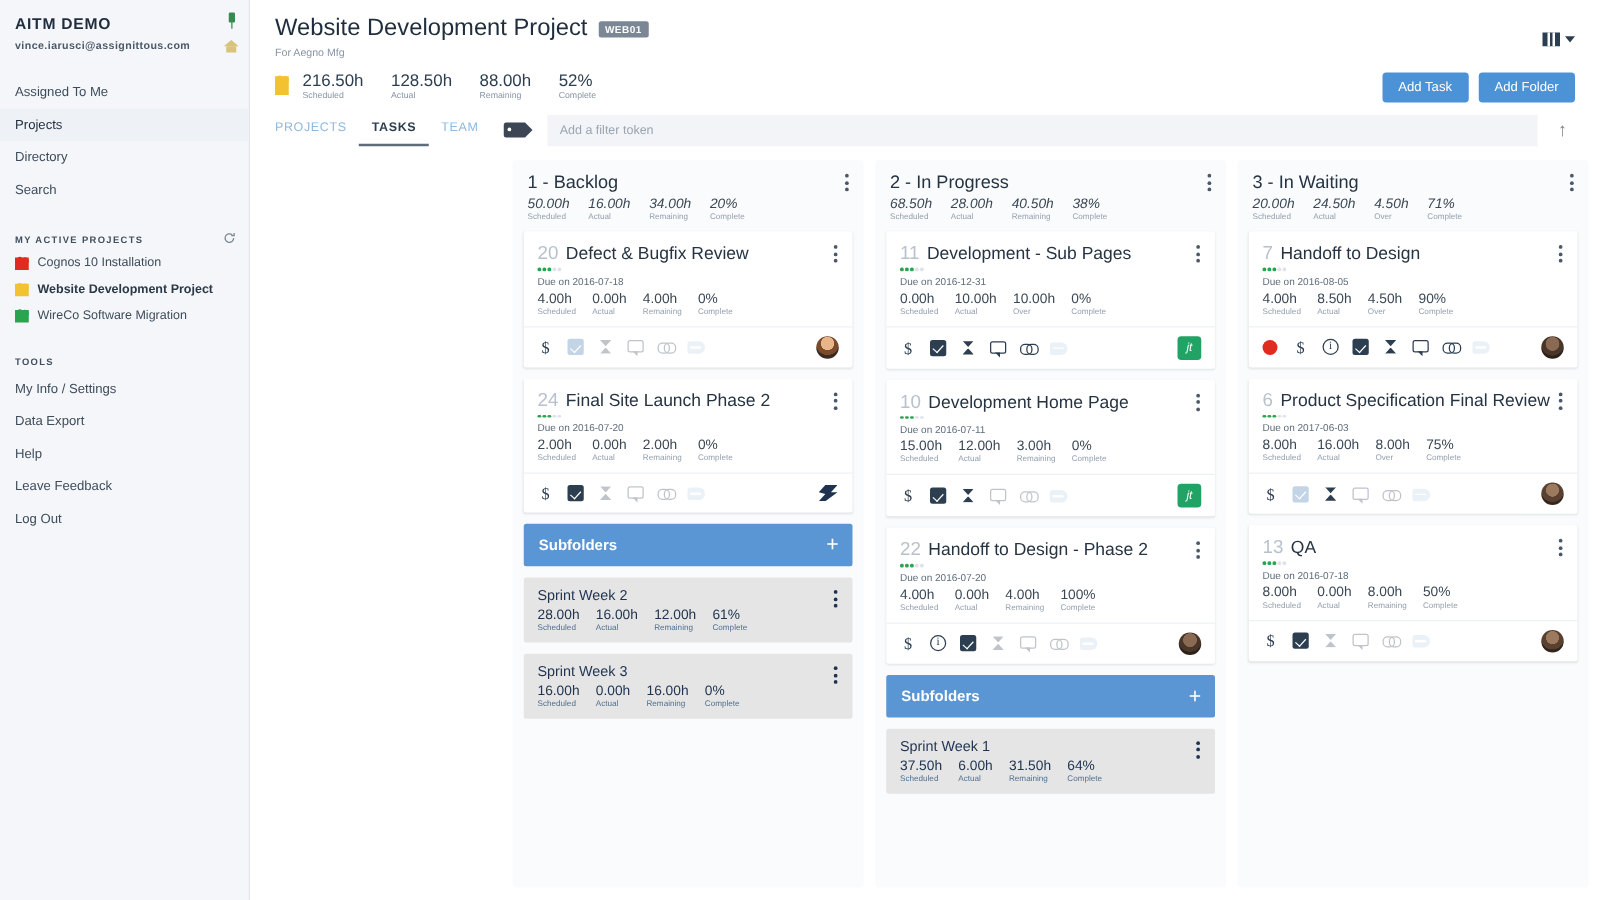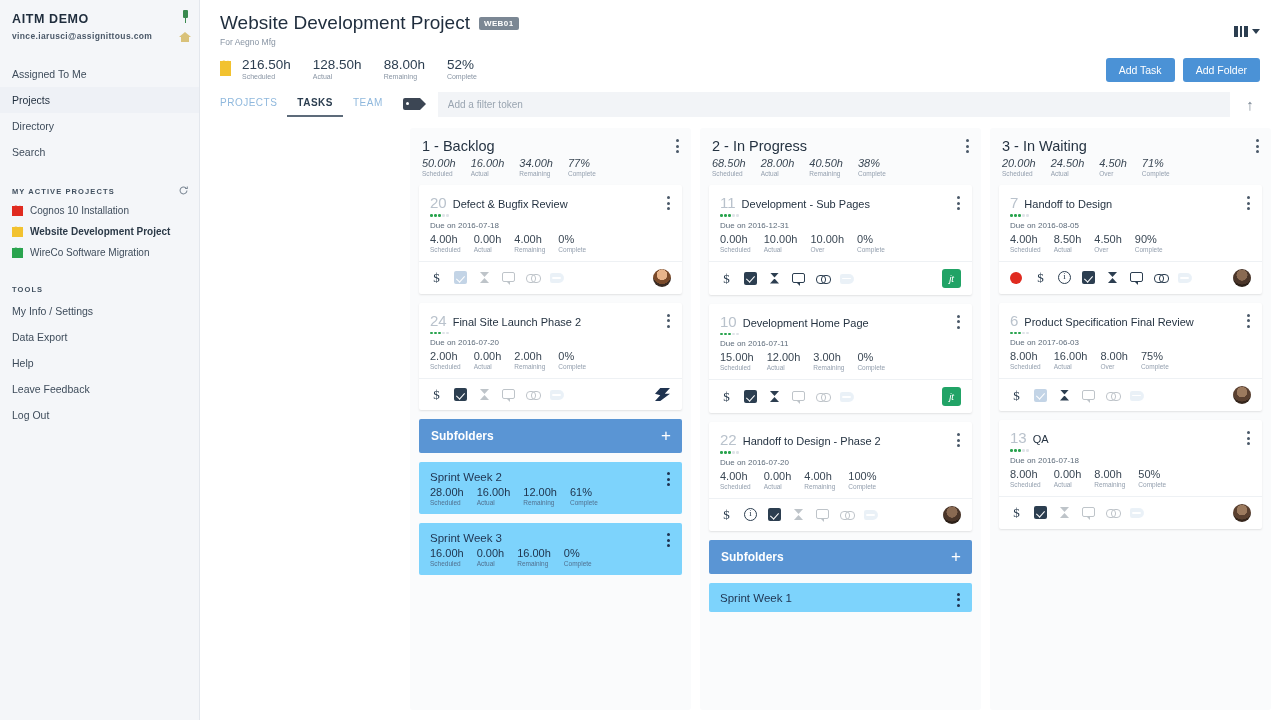--- a/index.html
+++ b/index.html
@@ -97,21 +97,21 @@
   .col-stat { margin-right:15px; }
   .col-stat .v { font-size:11px; color:#3a4754; line-height:13px;font-style:italic; }
   .col-stat .l { font-size:6.5px; color:#939fae; }
   .kebab { position:absolute; right:11px; top:11px; width:4px; cursor:pointer; }
   .kebab i { display:block; width:3px;height:3px;border-radius:50%;background:#4a5868; margin-bottom:2.5px;}
 
   .card { background:#fff; margin:0 9px 9px 9px; border-radius:2px; box-shadow:0 1px 2px rgba(0,0,0,.10); }
   .card-body { padding:9px 11px 8px 11px; position:relative; }
   .card-titleline { display:flex; align-items:baseline; gap:6px; }
   .card-num { font-size:15px; color:#b9c2cc; }
-  .card-title { font-size:11px; color:#253342; }
+  .card-title { font-size:14px; color:#253342; }
   .dots { margin-top:3px; display:flex; gap:1.5px; }
   .dots i { width:2.5px;height:2.5px;border-radius:50%; }
   .due { font-size:8px; color:#5d6b7a; margin-top:4px; }
   .card-stats { display:flex; margin-top:3px; }
   .card-stat { margin-right:13px; }
   .card-stat .v { font-size:11px; color:#3a4754; line-height:13px; }
   .card-stat .l { font-size:6.5px; color:#939fae; }
 
   .icon-row { display:flex; align-items:center; border-top:1px solid #eef1f4; padding:7px 11px; gap:11px; }
   .spacer { flex:1; }
@@ -142,21 +142,21 @@
   .av-jt { width:19px;height:19px;border-radius:3px;background:#21a366;color:#fff;font-size:9.5px;display:flex;align-items:center;justify-content:center;flex:0 0 19px;font-style:italic;}
   .av-photo1 { background: radial-gradient(circle at 50% 32%, #e8b48a 0 34%, #7a4a2a 36% 60%, #3a2a22 62% 100%); }
   .av-photo2 { background: radial-gradient(circle at 50% 34%, #8a6a52 0 36%, #4a3529 38% 62%, #2c2018 64% 100%); }
   .av-photo3 { background: radial-gradient(circle at 50% 34%, #9c7a5e 0 34%, #5a4030 36% 62%, #35261c 64% 100%); }
   .av-diamond { width:17px;height:17px;flex:0 0 17px;position:relative; }
   .av-diamond::before{content:"";position:absolute;left:1px;top:2px;width:15px;height:13px;background:#1f3350;
      clip-path: polygon(0% 45%, 35% 0%, 100% 0%, 65% 45%, 100% 45%, 35% 100%, 0% 100%, 35% 55%);}
 
   .subf-head { background:#5a95d4; color:#fff; margin:0 9px 9px 9px; border-radius:2px; padding:10px 12px; font-size:12px; font-weight:bold; position:relative; }
   .subf-plus { position:absolute; right:11px; top:8px; font-size:17px; line-height:17px; color:#fff; cursor:pointer; font-weight:normal;}
-  .subf-card { background:#7dd3fc; margin:0 9px 9px 9px; border-radius:2px; padding:9px 11px 8px 11px; position:relative; }
+  .subf-card { background:#e5e5e5; margin:0 9px 9px 9px; border-radius:2px; padding:9px 11px 8px 11px; position:relative; }
   .subf-title { font-size:11.5px; color:#1f3350; }
   .subf-card .kebab { top:10px; }
   .subf-card .kebab i { background:#1f3350; }
   .subf-card .card-stat .v { color:#20354f; }
   .subf-card .card-stat .l { color:#4a6party; }
   .subf-card .card-stat .l { color:#51708f; }
 </style>
 </head>
 <body>
 
@@ -275,21 +275,21 @@
                 </div>
                 <div class="col-stat">
                   <div class="v">16.00h</div>
                   <div class="l">Actual</div>
                 </div>
                 <div class="col-stat">
                   <div class="v">34.00h</div>
                   <div class="l">Remaining</div>
                 </div>
                 <div class="col-stat">
-                  <div class="v">77%</div>
+                  <div class="v">20%</div>
                   <div class="l">Complete</div>
                 </div>
               </div>
               <div class="kebab">
                 <i></i>
                 <i></i>
                 <i></i>
               </div>
             </div>
             <div class="card">
@@ -667,20 +667,38 @@
                 <span class="ico dim">
                   <span class="g-tag" style="position: absolute; left: 0px; top: 0px;"></span>
                 </span>
                 <div class="spacer"></div>
                 <span class="avatar av-photo2"></span>
               </div>
             </div>
             <div class="subf-head"><span>Subfolders</span><span class="subf-plus">+</span></div>
             <div class="subf-card">
               <div class="subf-title">Sprint Week 1</div>
+              <div class="card-stats">
+                <div class="card-stat">
+                  <div class="v">37.50h</div>
+                  <div class="l">Scheduled</div>
+                </div>
+                <div class="card-stat">
+                  <div class="v">6.00h</div>
+                  <div class="l">Actual</div>
+                </div>
+                <div class="card-stat">
+                  <div class="v">31.50h</div>
+                  <div class="l">Remaining</div>
+                </div>
+                <div class="card-stat">
+                  <div class="v">64%</div>
+                  <div class="l">Complete</div>
+                </div>
+              </div>
               <div class="kebab">
                 <i></i>
                 <i></i>
                 <i></i>
               </div>
             </div>
           </div>
           <div class="col">
             <div class="col-head">
               <div class="col-title">3 - In Waiting</div>

